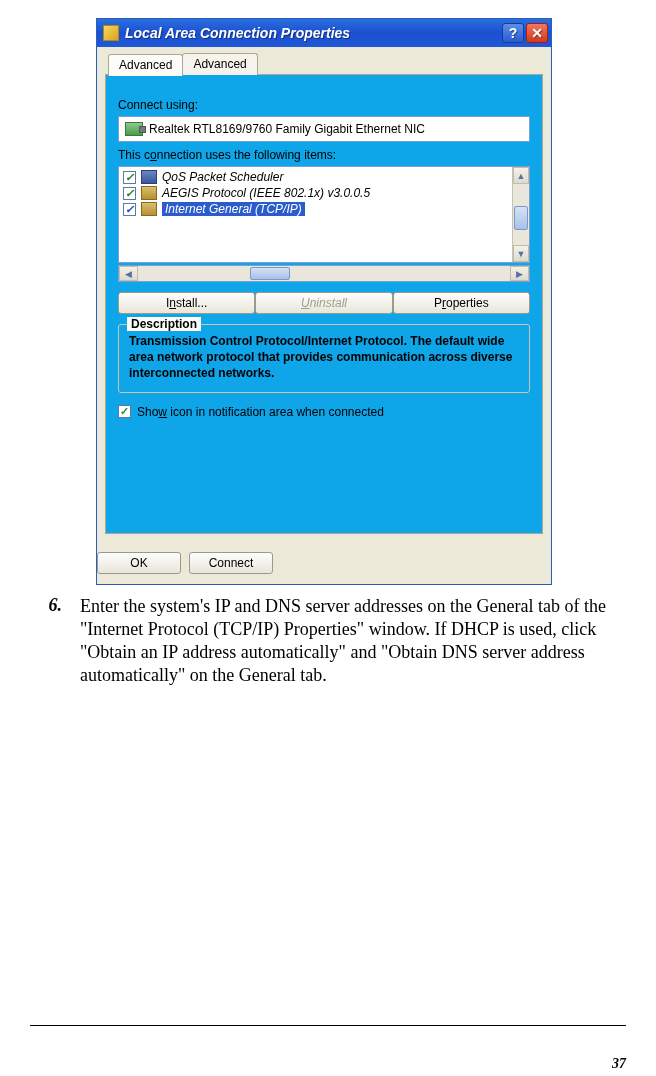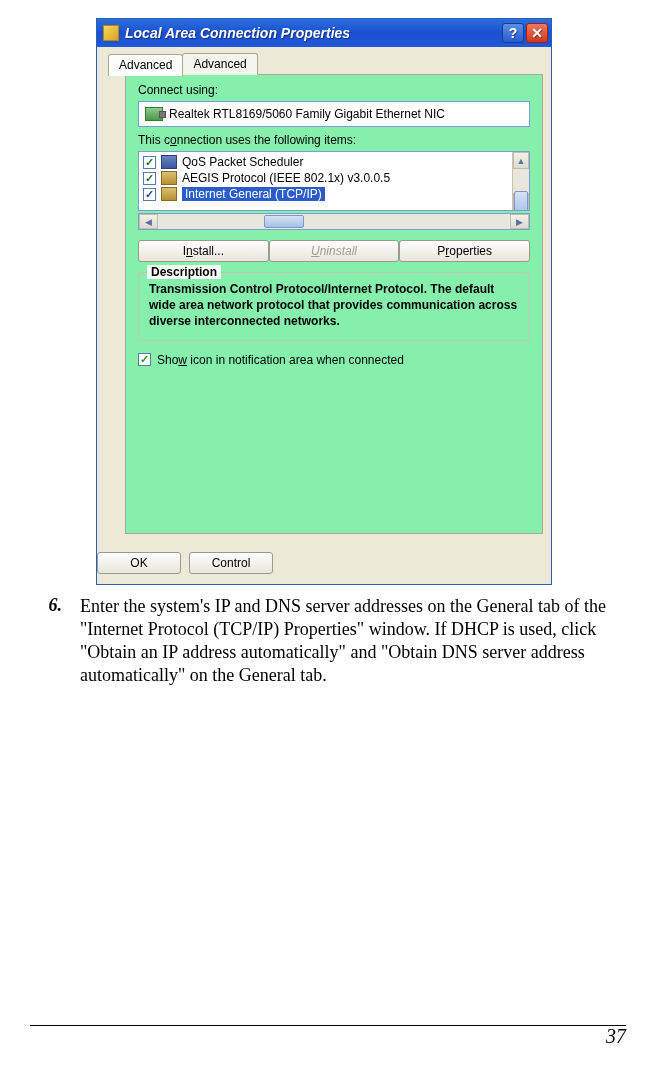--- a/index.html
+++ b/index.html
@@ -81,25 +81,24 @@
     margin-right: -1px;
     font-size: 12px;
   }
   .tab.active {
     background: #fcfcfa;
     position: relative;
     top: 1px;
   }
   .tab-panel {
     border: 1px solid #aca899;
-    background: #86efac;
-    padding: 2px 12px 14px 12px;
+    background: #0ea5e9;
+    padding: 17px 12px 14px 12px;
     min-height: 460px;
     margin-top: -1px;
-    margin-left: 20px;
   }
   .label { margin: 6px 0 4px 0; }
   .adapter-box {
     border: 1px solid #7c9fd3;
     background: #fff;
     padding: 4px 6px;
     display: flex;
     align-items: center;
     gap: 6px;
     height: 26px;
@@ -125,23 +124,24 @@
     background: linear-gradient(to bottom,#fdfdfd,#e8e6da);
     border: 1px solid #9c9a8c;
     border-radius: 3px;
     cursor: default;
   }
   .btn.disabled { color:#a0a090;font-style:italic; }
   .btn-row-right { text-align: right; margin: 8px 2px 12px 0; }
   .items-box {
     border: 1px solid #7c9fd3;
     background: #fff;
-    height: 60px;
+    height: 97px;
     position: relative;
     overflow: hidden;
+    font-style: italic;
   }
   .items-inner { padding: 2px 0; }
   .item-row {
     display: flex;
     align-items: center;
     gap: 5px;
     padding: 1px 4px;
     font-size: 12px;
   }
   .cb {
@@ -242,24 +242,24 @@
   .footer-line {
     position:absolute;
     left: 30px; right: 30px;
     bottom: 50px;
     border-top: 1px solid #000;
     height: 0;
   }
   .page-num {
     position:absolute;
     right: 30px;
-    bottom: 28px;
+    bottom: 4px;
     font-style: italic;
-    font-weight: normal;
-    font-size: 20px;
+    font-weight: bold;
+    font-size: 14px;
   }
   u { text-decoration: underline; }
 </style>
 </head>
 <body>
 
 <div class="page">
   <div class="dialog-wrapper">
     <div class="titlebar">
       <span class="title-icon"></span>
@@ -271,21 +271,21 @@
     </div>
     <div class="dialog-body">
       <div class="tabs">
         <div class="tab active">Advanced</div>
         <div class="tab">Advanced</div>
       </div>
       <div class="tab-panel">
         <div class="label">Connect using:</div>
         <div class="adapter-box">
           <span class="nic-icon"></span>
-          <span>Realtek RTL8169/5060 Family Gigabit Ethernet NIC</span>
+          <span>Realtek RTL8169/9760 Family Gigabit Ethernet NIC</span>
         </div>
 
         <div class="label">This c<u>o</u>nnection uses the following items:</div>
         <div class="items-box">
           <div class="items-inner">
             <div class="item-row">
               <span class="cb checked"></span>
               <span class="itm-icon ico-sched"></span>
               <span class="item-text">QoS Packet Scheduler</span>
             </div>
@@ -328,21 +328,21 @@
         </div>
 
         <div class="show-icon-row">
           <span class="cb green checked"></span>
           <span>Sho<u>w</u> icon in notification area when connected</span>
         </div>
       </div>
     </div>
     <div class="bottom-buttons">
       <span class="btn">OK</span>
-      <span class="btn">Control</span>
+      <span class="btn">Connect</span>
     </div>
   </div>
 
   <div class="instr">
     <div class="instr-num">6.</div>
     <div class="instr-text">Enter the system's IP and DNS server addresses on the General tab of the "Internet Protocol (TCP/IP) Properties" window.  If DHCP is used, click "Obtain an IP address automatically" and "Obtain DNS server address automatically" on the General tab.</div>
   </div>
 </div>
 
 <div class="footer-line"></div>

